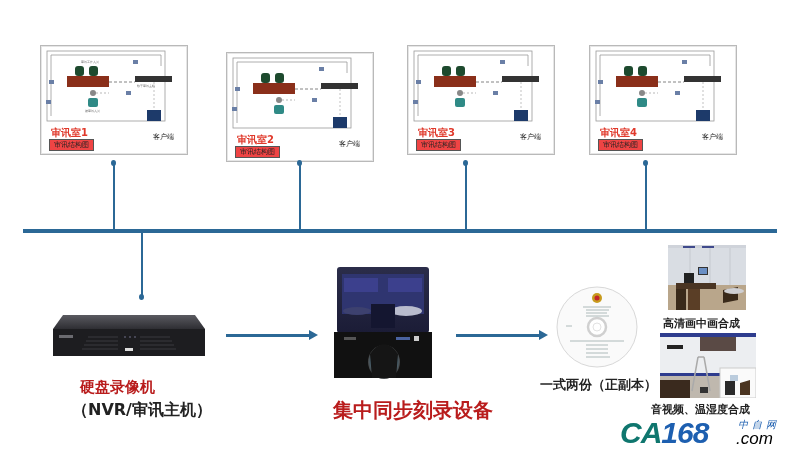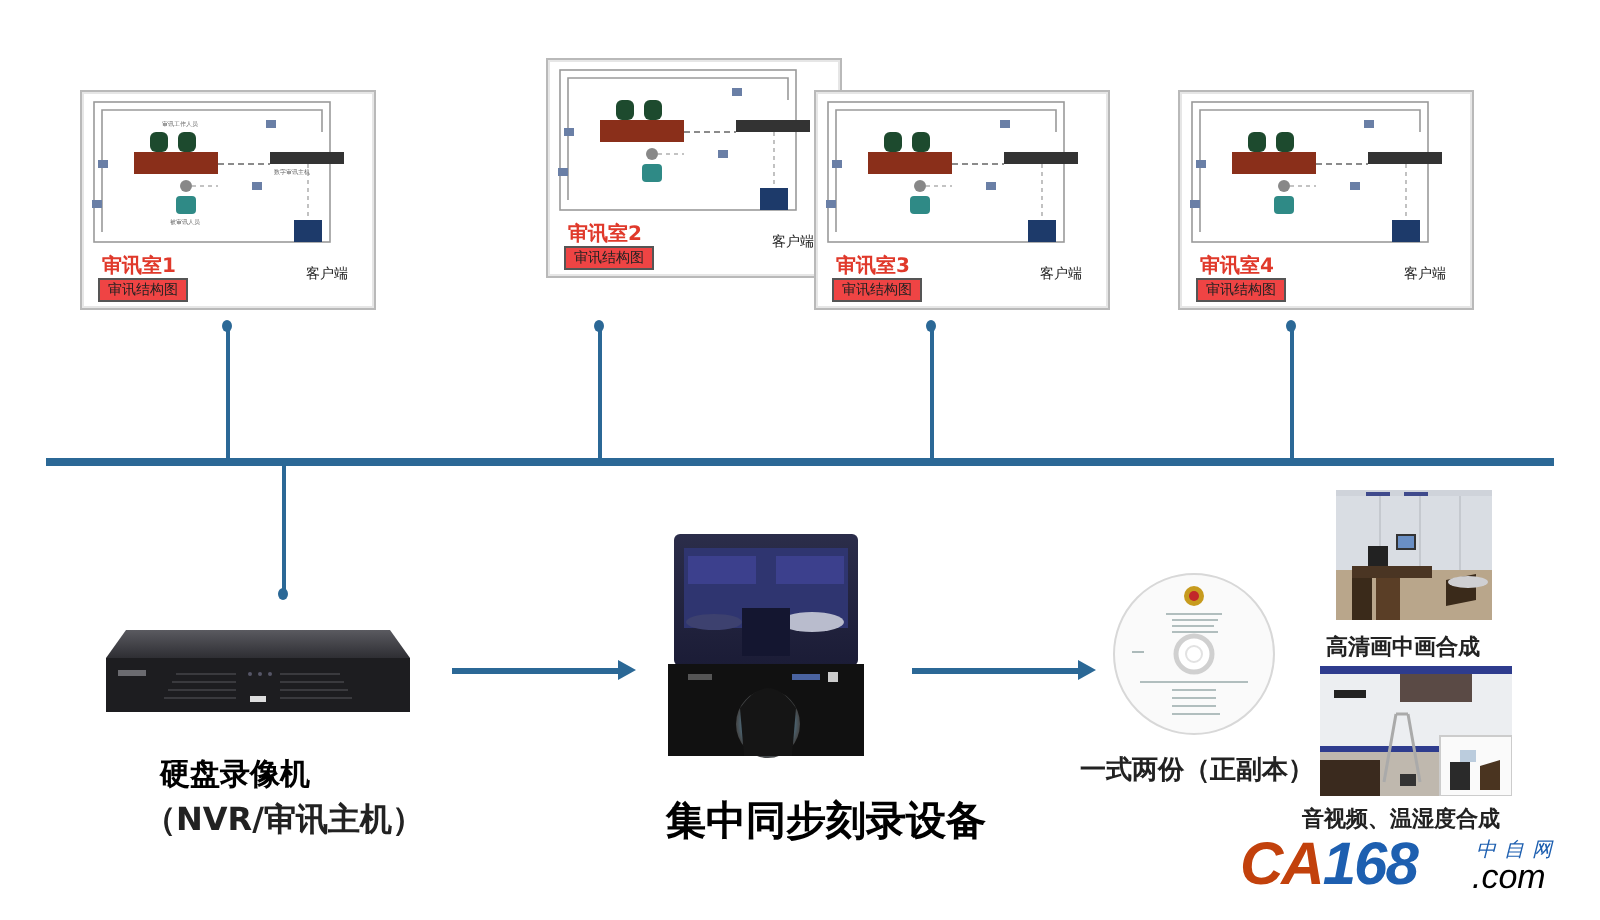--- a/index.html
+++ b/index.html
@@ -15,21 +15,21 @@
               font-size:7px; line-height:10px; color:#222; background:#ef4444; }
   .client-label { position:absolute; left:112px; top:86px; font-size:7px; color:#222; }
   .tiny { font-size:3px; fill:#666; font-family:"DejaVu Sans", sans-serif; }
   
   .bus { position:absolute; left:23px; top:229px; width:754px; height:4px; background:#2b6896; }
   .drop { position:absolute; width:2px; background:#2b6896; }
   .dot { position:absolute; width:5px; height:6px; border-radius:50%; background:#2b6896; }
   .arrow { position:absolute; height:3px; background:#2b6896; }
   .arrow::after { content:""; position:absolute; right:-8px; top:-4px; border-left:9px solid #2b6896;
                   border-top:5.5px solid transparent; border-bottom:5.5px solid transparent; }
-  .big-label { position:absolute; font-weight:bold; color:#000000; white-space:nowrap; }
+  .big-label { position:absolute; font-weight:bold; color:#b91c1c; white-space:nowrap; }
   .sub-label { position:absolute; color:#222; font-weight:bold; white-space:nowrap; }
 </style>
 </head>
 <body>
 
 <div class="room" style="left:40px;top:45px;">
   <svg width="146" height="108">
     <rect x="6" y="5" width="118" height="70" fill="none" stroke="#9a9a9a" stroke-width="0.8"></rect>
     <polyline points="10,70 10,9 120,9 120,20" fill="none" stroke="#9a9a9a" stroke-width="0.8"></polyline>
     <rect x="34" y="20" width="9" height="10" rx="3" fill="#1d4a2e"></rect>
@@ -48,21 +48,21 @@
     <rect x="5" y="54" width="5" height="4" fill="#6a7fa6"></rect>
     <text class="tiny" x="40" y="17">审讯工作人员</text>
     <text class="tiny" x="96" y="41">数字审讯主机</text>
     <text class="tiny" x="44" y="66">被审讯人员</text>
   </svg>
   <div class="room-name">审讯室1</div>
   <div class="room-tag">审讯结构图</div>
   <div class="client-label">客户端</div>
 </div>
 
-<div class="room" style="left:226px;top:29px;margin-left:47px;">
+<div class="room" style="left:226px;top:52px;">
   <svg width="146" height="108">
     <rect x="6" y="5" width="118" height="70" fill="none" stroke="#9a9a9a" stroke-width="0.8"></rect>
     <polyline points="10,70 10,9 120,9 120,20" fill="none" stroke="#9a9a9a" stroke-width="0.8"></polyline>
     <rect x="34" y="20" width="9" height="10" rx="3" fill="#1d4a2e"></rect>
     <rect x="48" y="20" width="9" height="10" rx="3" fill="#1d4a2e"></rect>
     <rect x="26" y="30" width="42" height="11" fill="#8a2f1a"></rect>
     <line x1="68" y1="36" x2="94" y2="36" stroke="#666" stroke-dasharray="3,2" stroke-width="0.8"></line>
     <circle cx="52" cy="47" r="3" fill="#888"></circle>
     <line x1="55" y1="47" x2="68" y2="47" stroke="#888" stroke-dasharray="2,2" stroke-width="0.6"></line>
     <rect x="47" y="52" width="10" height="9" rx="2" fill="#2f8a86"></rect>
@@ -263,16 +263,16 @@
     <rect x="40" y="54" width="8" height="6" fill="#333"></rect>
     <rect x="60" y="35" width="36" height="30" fill="#fafafa" stroke="#ccc"></rect>
     <rect x="65" y="48" width="10" height="14" fill="#2a2a2a"></rect>
     <rect x="70" y="42" width="8" height="6" fill="#bcd"></rect>
     <path d="M80,50 L90,47 L90,62 L80,62 Z" fill="#4a3420"></path>
   </svg>
 </div>
 <div class="sub-label" style="left:651px;top:402px;font-size:11px;">音视频、温湿度合成</div>
 
 <div class="abs" style="left:620px;top:418px;width:180px;height:30px;">
-  <span style="position:absolute;left:0;top:0;font-size:30px;font-style:italic;font-weight:bold;color:#1d5fb0;letter-spacing:-1px;font-family:'Liberation Sans', sans-serif;line-height:30px;"><span style="color: #c2410c;">CA</span><span style="color: rgb(29, 95, 176);">168</span></span>
+  <span style="position:absolute;left:0;top:0;font-size:30px;font-style:italic;font-weight:bold;color:#1d5fb0;letter-spacing:-1px;font-family:'Liberation Sans', sans-serif;line-height:30px;"><span style="color: #0f766e;">CA</span><span style="color: rgb(29, 95, 176);">168</span></span>
   <span style="position:absolute;left:118px;top:0;font-size:10px;font-style:italic;color:#1d5fb0;letter-spacing:4px;">中自网</span>
   <span style="position:absolute;left:116px;top:11px;font-size:17px;font-style:italic;color:#000000;font-family:'Liberation Sans', sans-serif;">.com</span>
 </div>
 
 </body></html>

